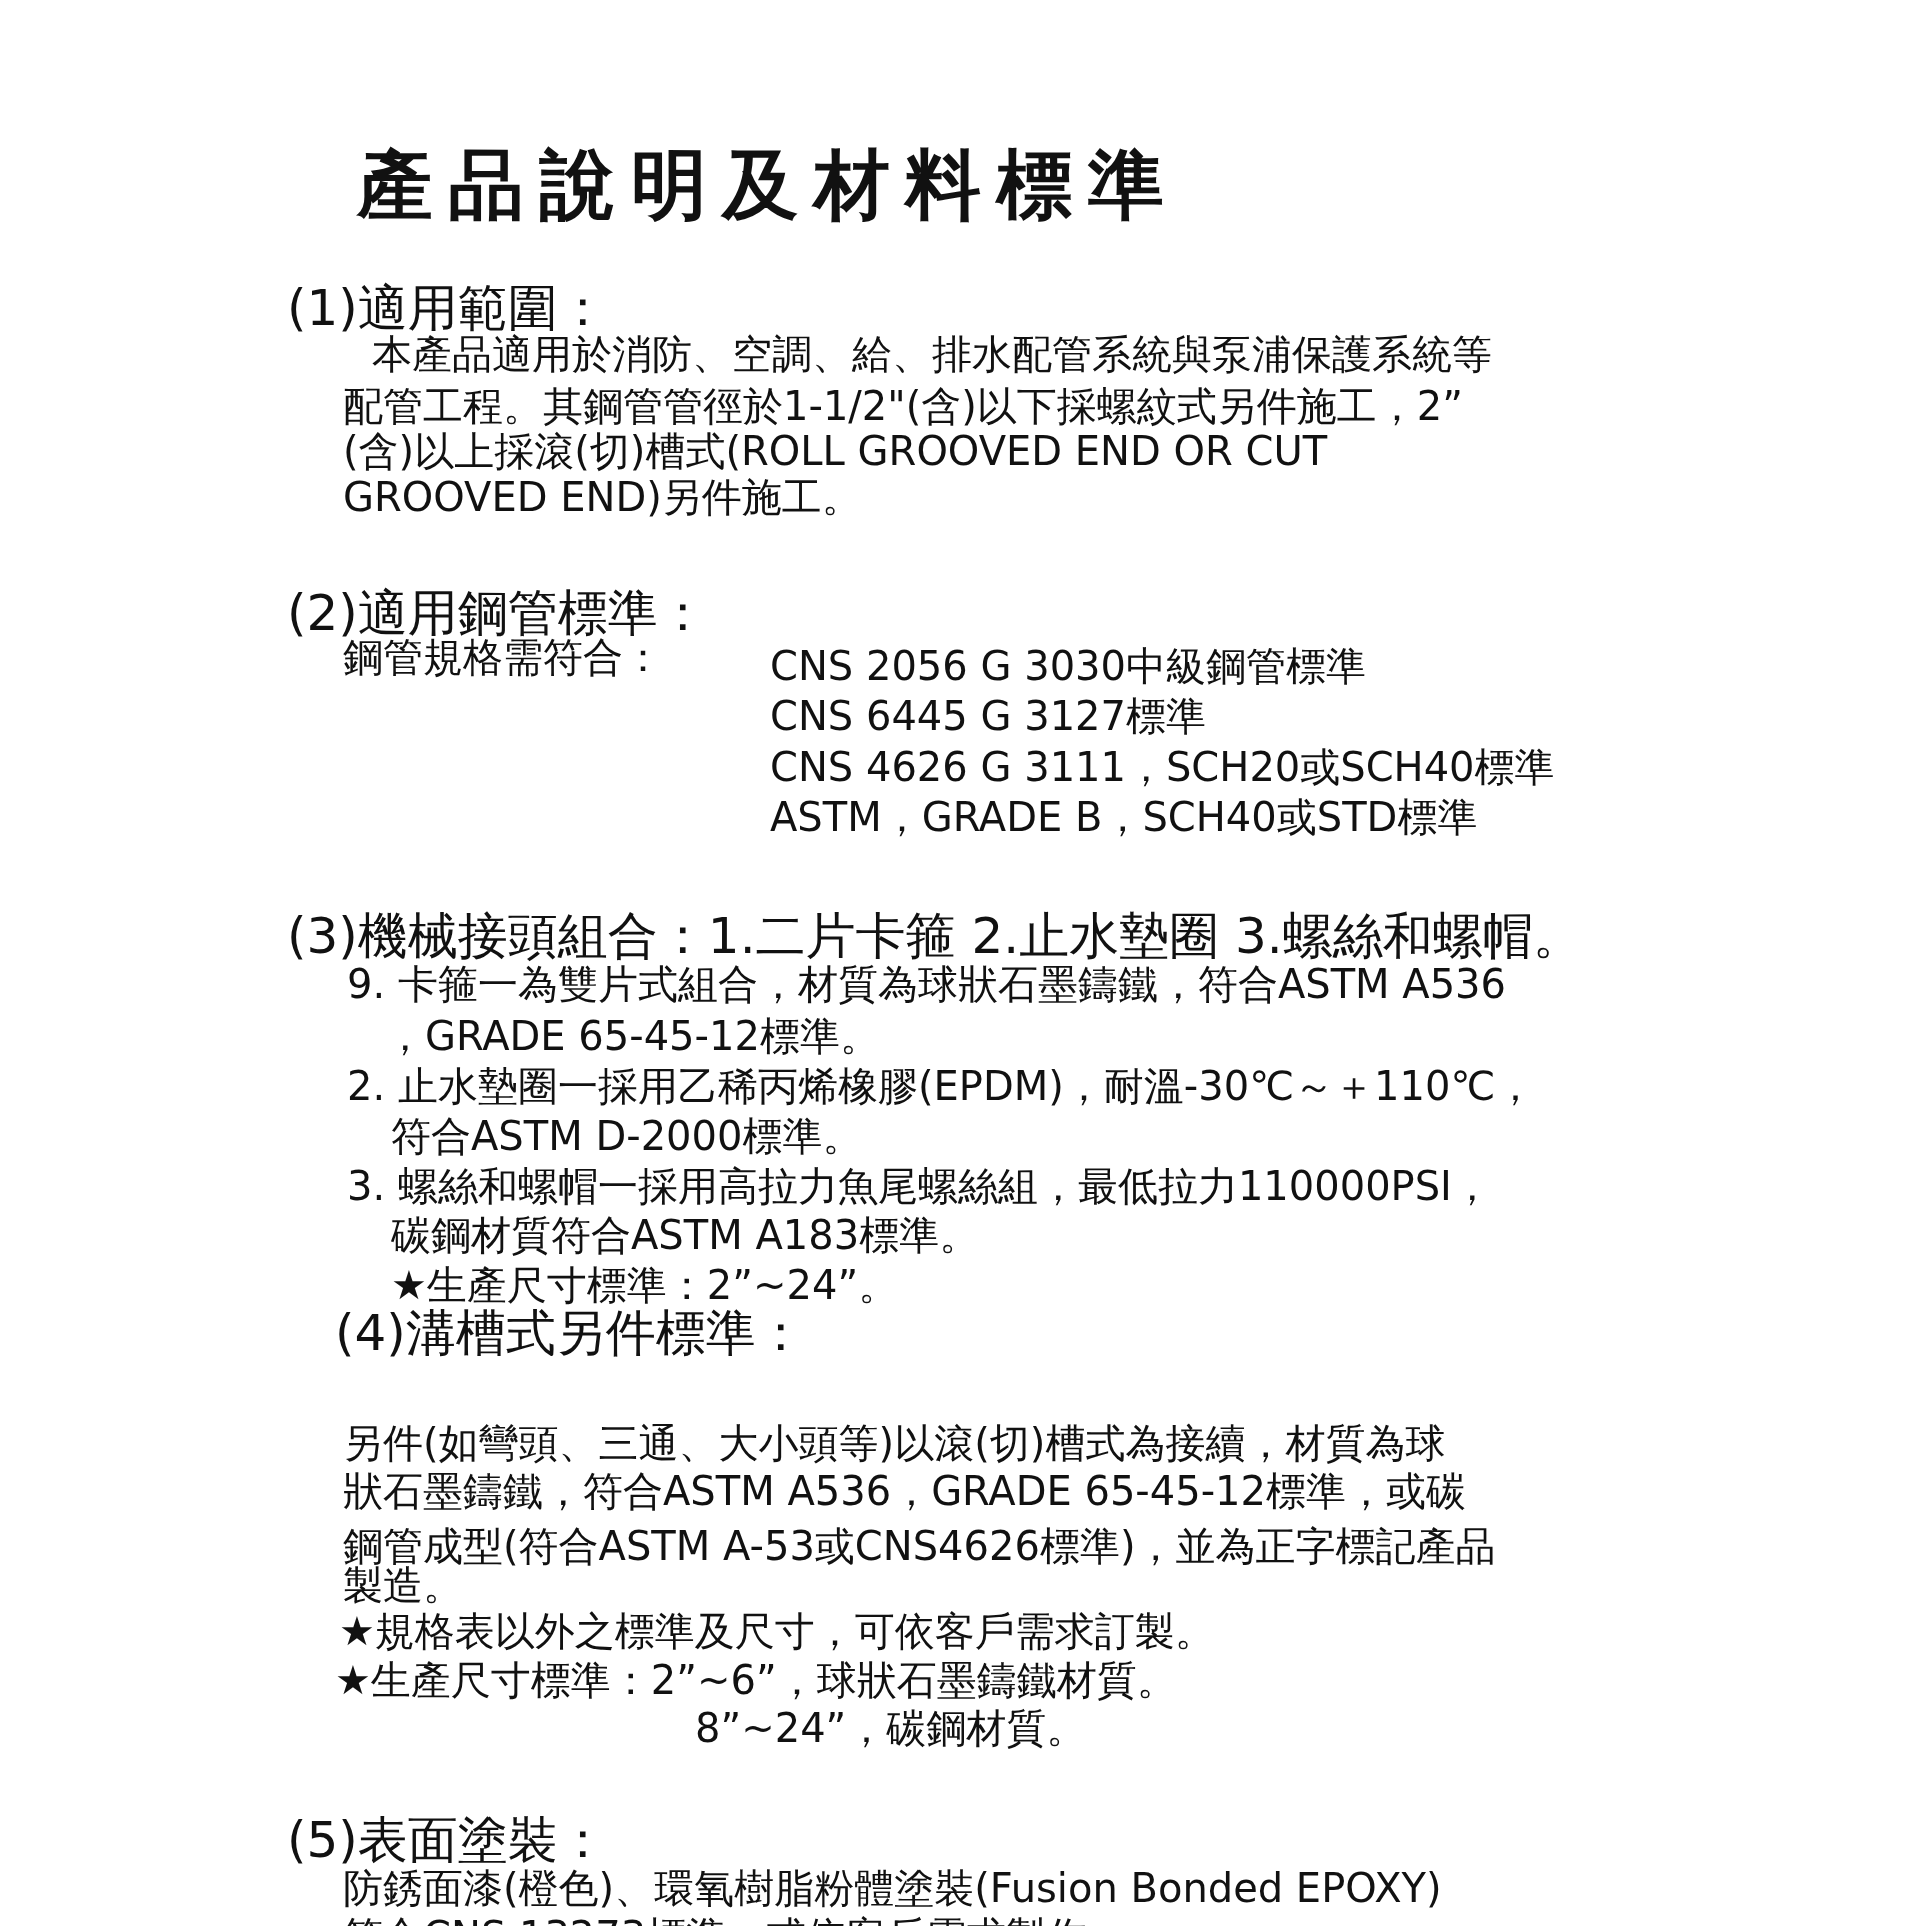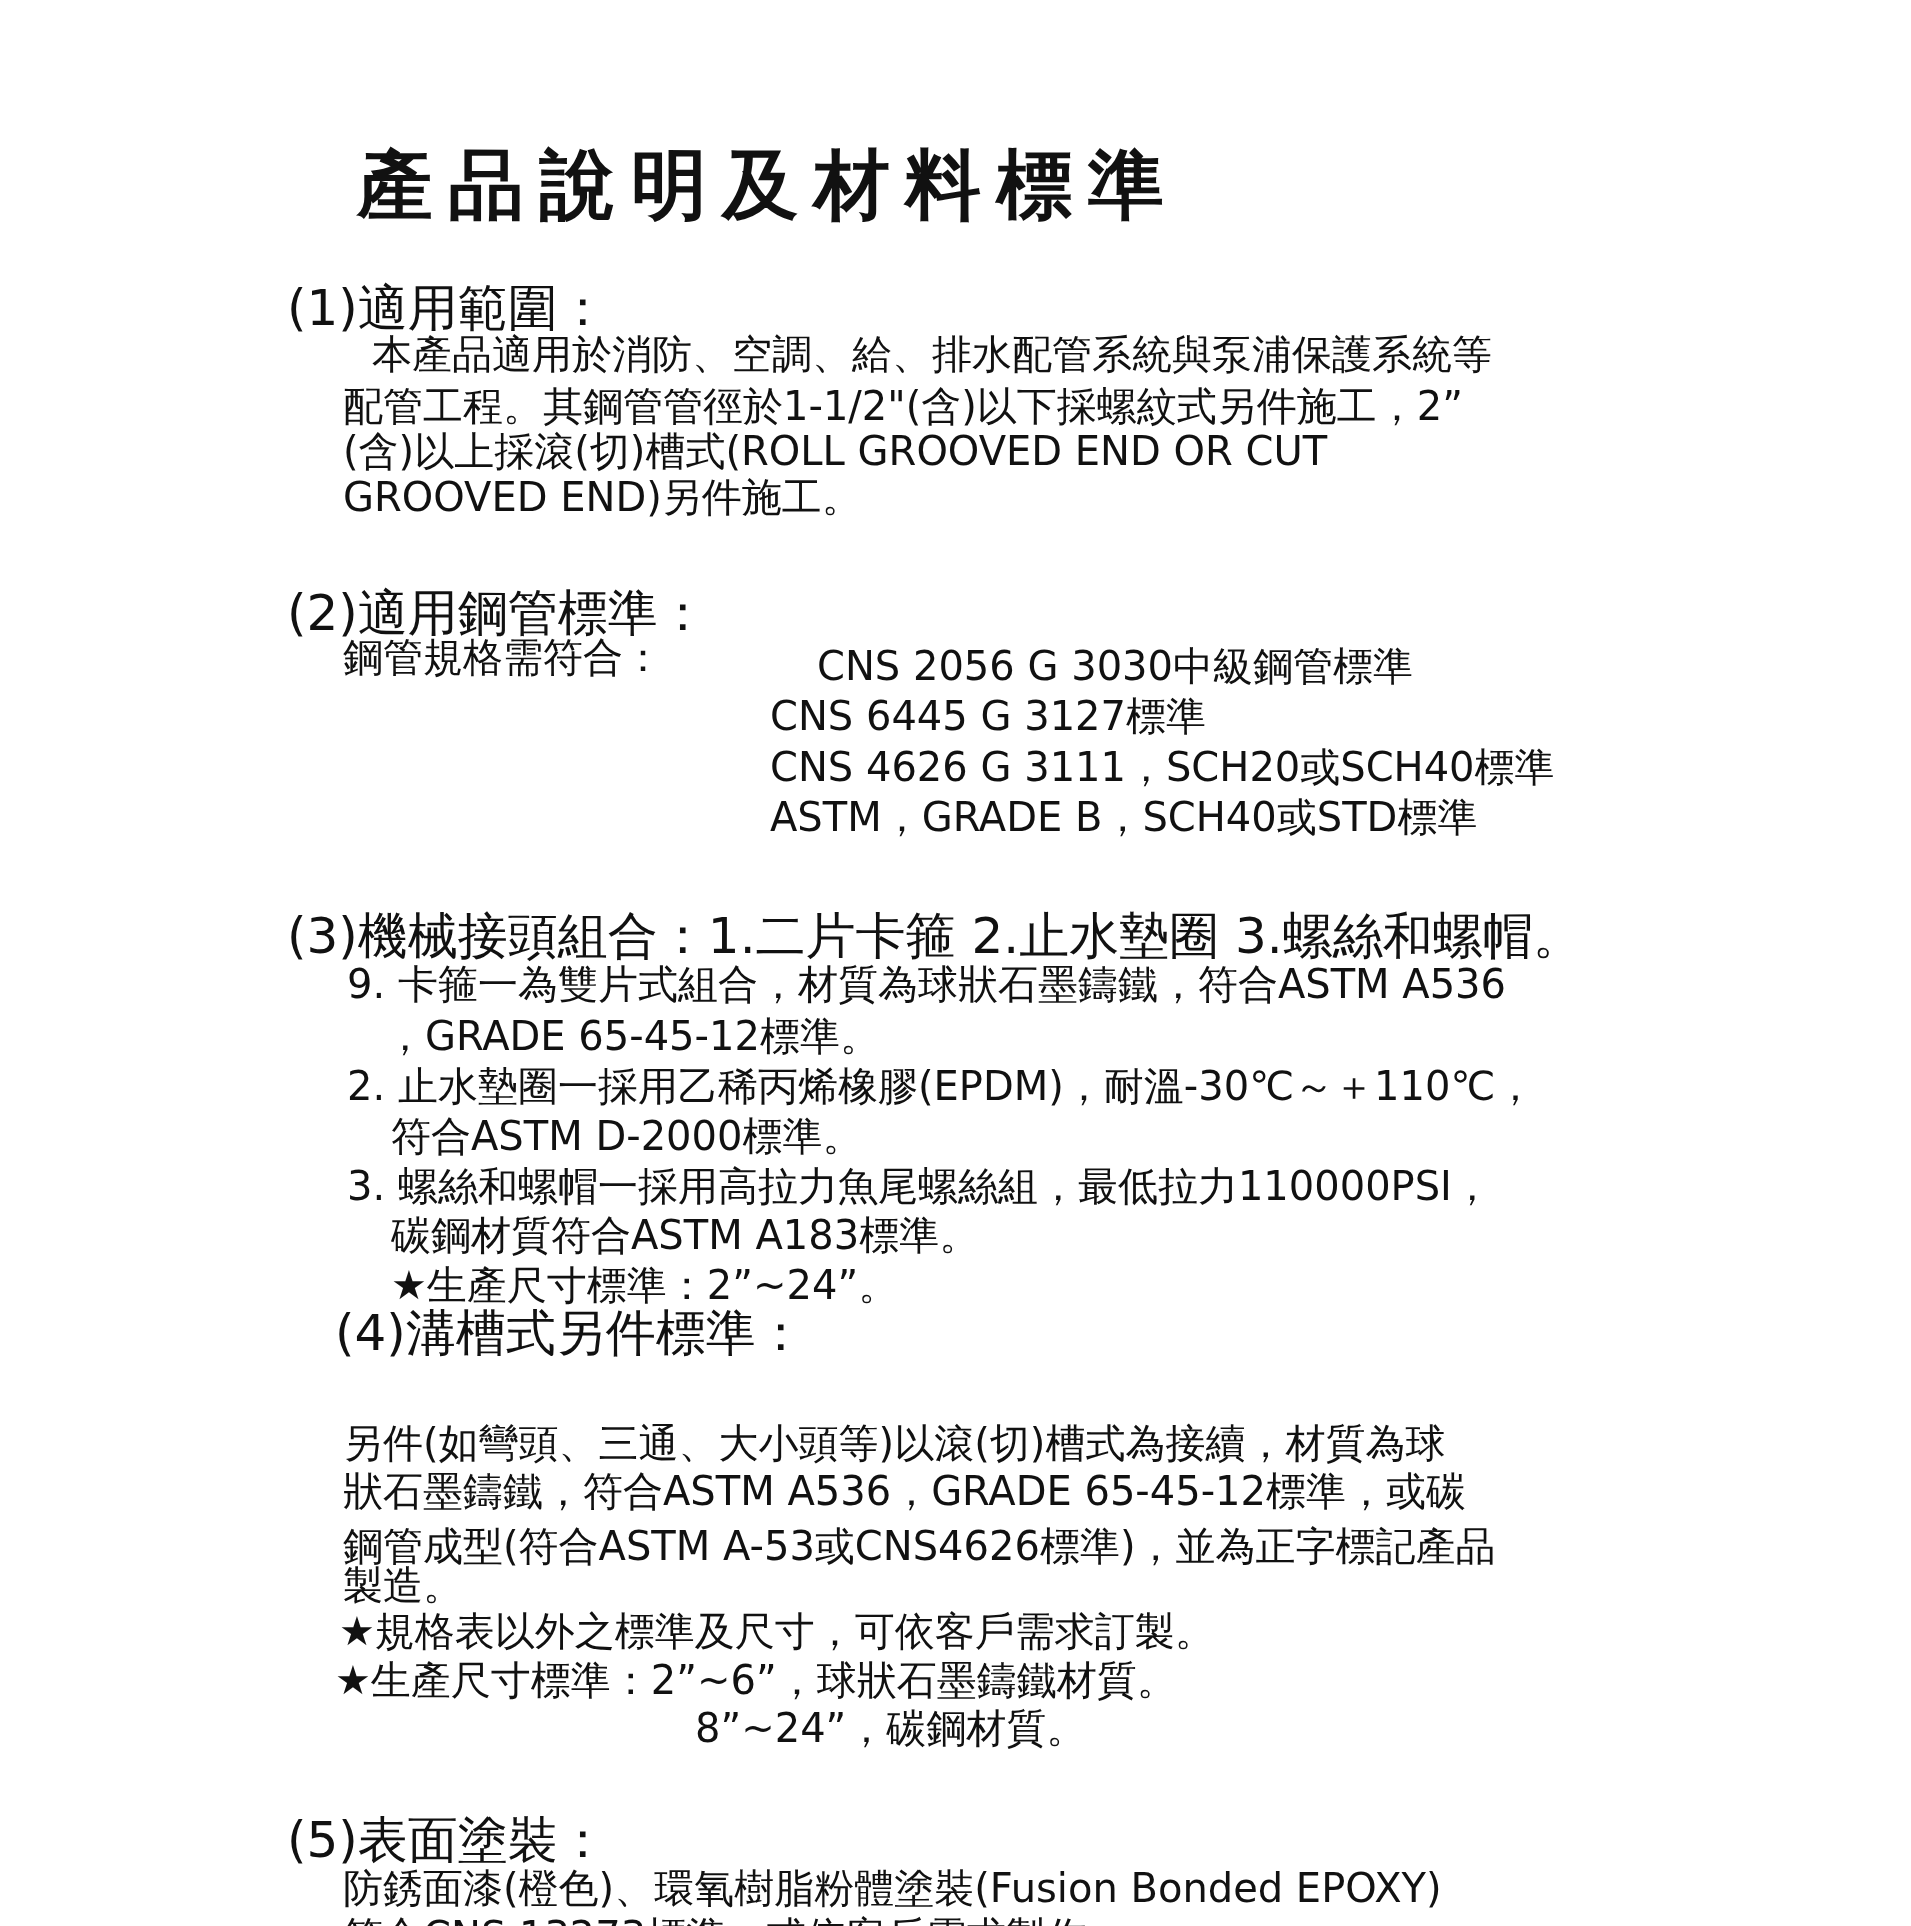--- a/index.html
+++ b/index.html
@@ -17,21 +17,21 @@
 <div class="title">產品說明及材料標準</div>
 
 <div class="h sec" style="top:279px;">(1)適用範圍：</div>
 <div class="line" style="left:343px;top:329px;margin-left:29px;">本產品適用於消防、空調、給、排水配管系統與泵浦保護系統等</div>
 <div class="line" style="left:343px;top:381px;">配管工程。其鋼管管徑於1-1/2"(含)以下採螺紋式另件施工，2”</div>
 <div class="line" style="left:343px;top:426px;">(含)以上採滾(切)槽式(ROLL  GROOVED END OR CUT</div>
 <div class="line" style="left:343px;top:472px;">GROOVED  END)另件施工。</div>
 
 <div class="h sec" style="top:584px;">(2)適用鋼管標準：</div>
 <div class="line" style="left:343px;top:632px;">鋼管規格需符合：</div>
-<div class="line" style="left:770px;top:641px;margin-left:47px;">CNS  2056  G  3030中級鋼管標準</div>
+<div class="line" style="left:770px;top:641px;">CNS  2056  G  3030中級鋼管標準</div>
 <div class="line" style="left:770px;top:691px;">CNS  6445  G  3127標準</div>
 <div class="line" style="left:770px;top:742px;">CNS  4626  G  3111，SCH20或SCH40標準</div>
 <div class="line" style="left:770px;top:792px;">ASTM，GRADE B，SCH40或STD標準</div>
 
 <div class="h sec" style="top:907px;">(3)機械接頭組合：1.二片卡箍 2.止水墊圈 3.螺絲和螺帽。</div>
 <div class="line" style="left:347px;top:959px;">9. 卡箍一為雙片式組合，材質為球狀石墨鑄鐵，符合ASTM A536</div>
 <div class="line" style="left:385px;top:1011px;">，GRADE 65-45-12標準。</div>
 <div class="line" style="left:347px;top:1061px;">2. 止水墊圈一採用乙稀丙烯橡膠(EPDM)，耐溫-30℃～＋110℃，</div>
 <div class="line" style="left:391px;top:1111px;">符合ASTM  D-2000標準。</div>
 <div class="line" style="left:347px;top:1161px;">3. 螺絲和螺帽一採用高拉力魚尾螺絲組，最低拉力110000PSI，</div>

